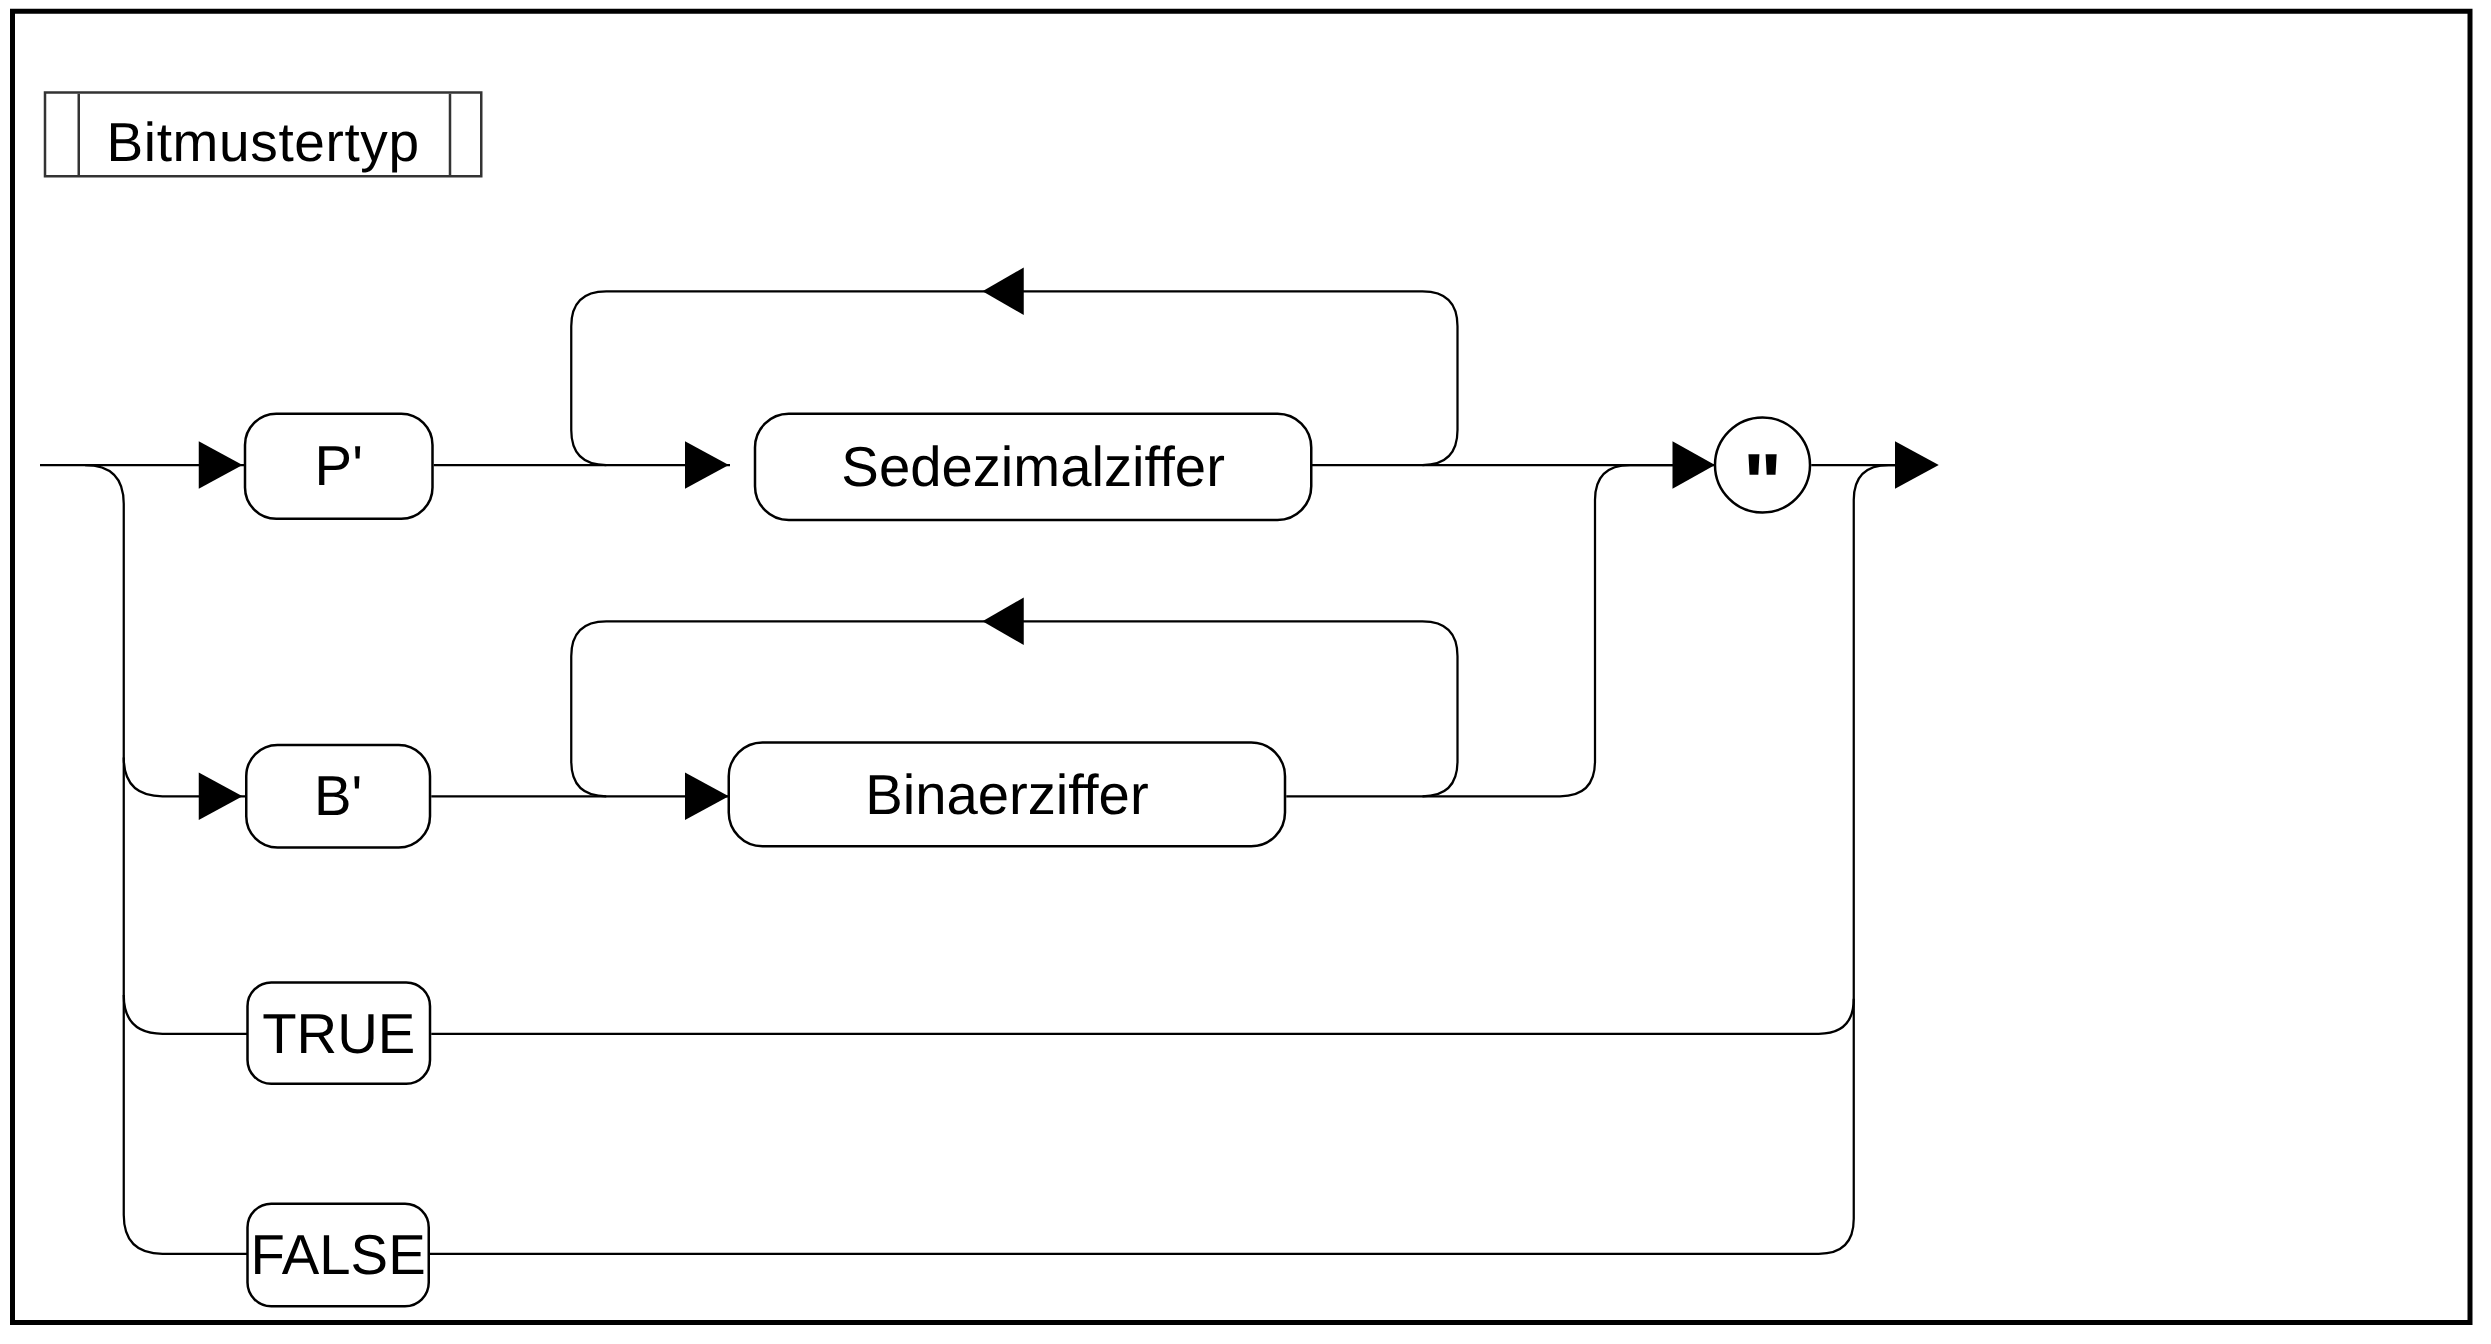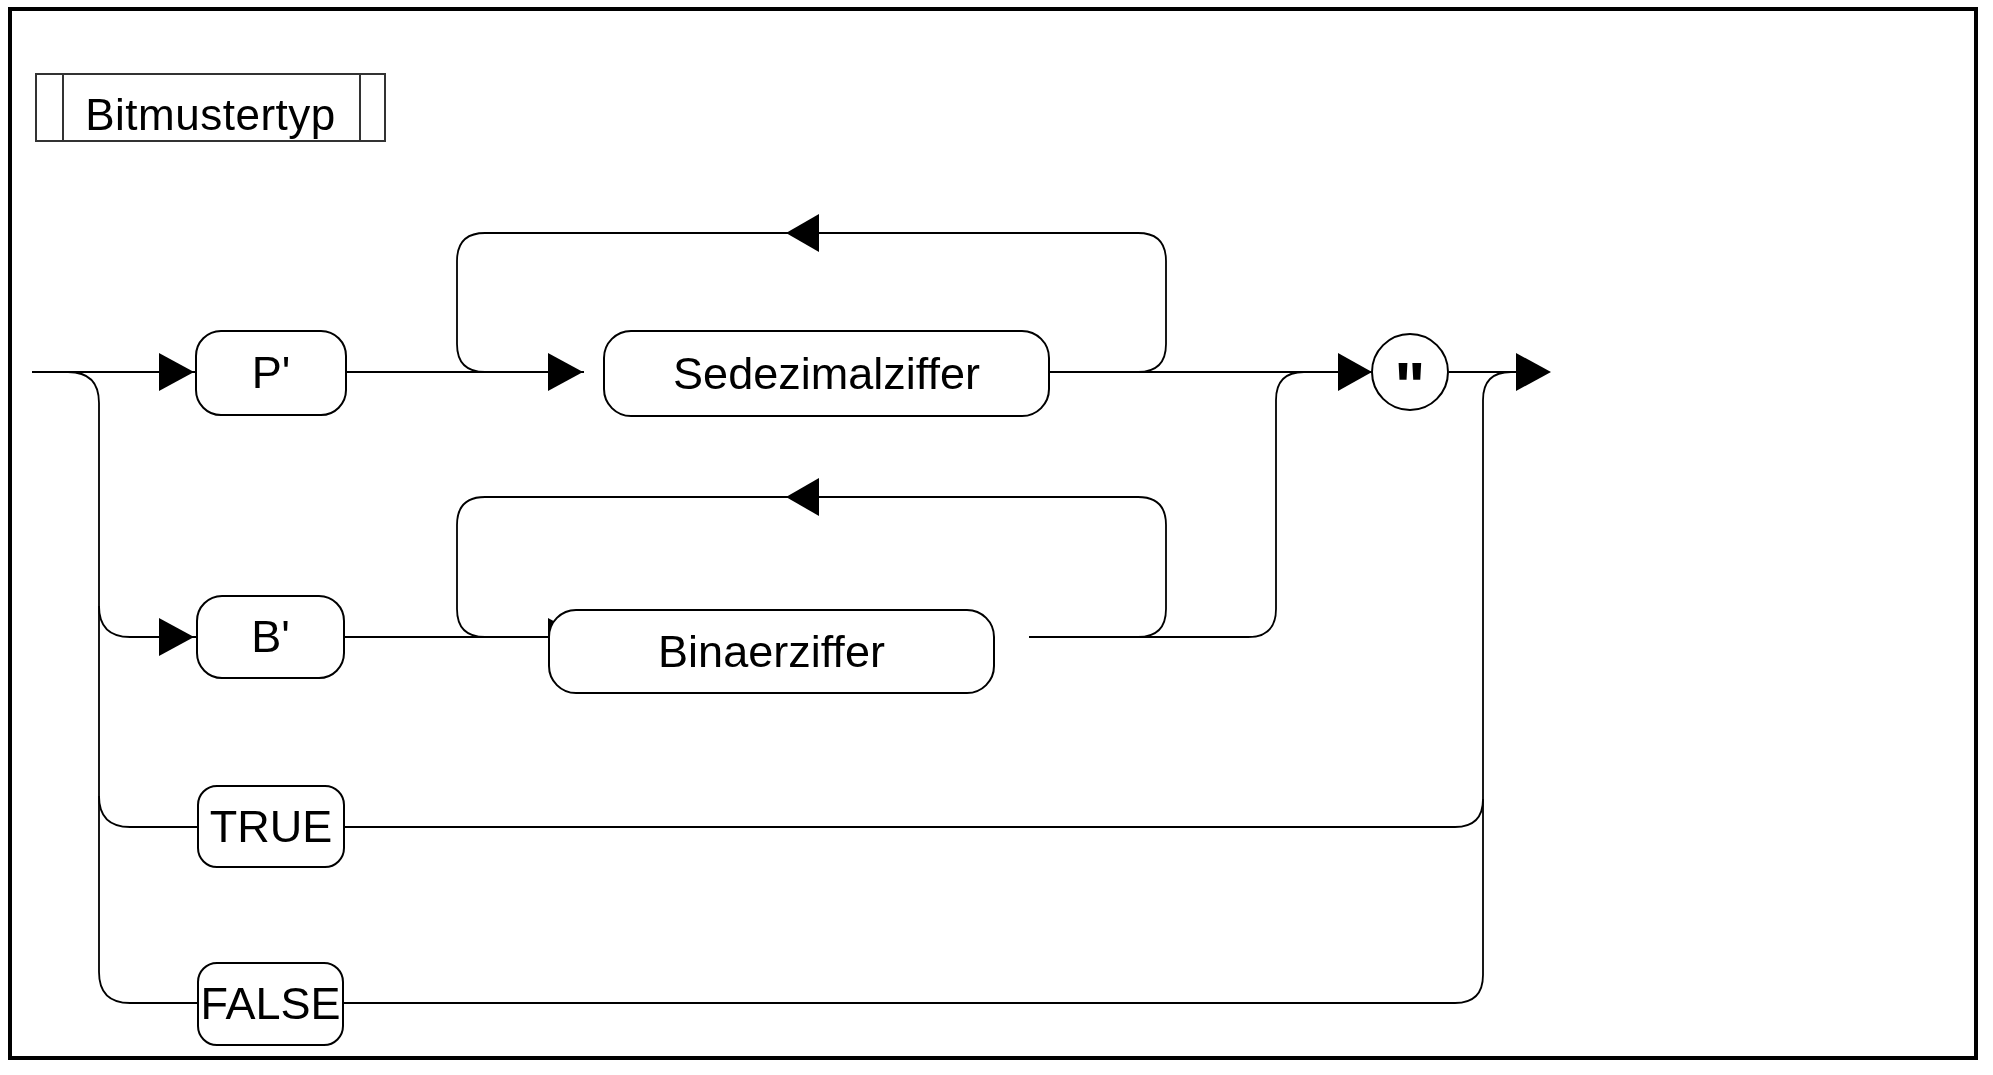--- a/index.html
+++ b/index.html
@@ -64,21 +64,21 @@
     background: #ffffff;
     display: flex;
     align-items: center;
     justify-content: center;
     font-size: 45px;
     white-space: nowrap;
   }
   .node.p-box      { left: 195px; top: 330px; width: 152px; height: 86px; border-radius: 26px; }
   .node.sedez-box  { left: 583px; top: 330px; width: 447px; height: 87px; border-radius: 28px; margin-left: 20px; }
   .node.b-box      { left: 196px; top: 595px; width: 149px; height: 84px; border-radius: 26px; }
-  .node.binaer-box { left: 548px; top: 593px; width: 447px; height: 85px; border-radius: 28px; margin-top: 16px; }
+  .node.binaer-box { left: 582px; top: 593px; width: 447px; height: 85px; border-radius: 28px; }
   .node.true-box   { left: 197px; top: 785px; width: 148px; height: 83px; border-radius: 20px; }
   .node.false-box  { left: 197px; top: 962px; width: 147px; height: 84px; border-radius: 20px; }
   
   .terminal-circle {
     position: absolute;
     left: 1371px;
     top: 333px;
     width: 78px;
     height: 78px;
     border: 2px solid #000000;

